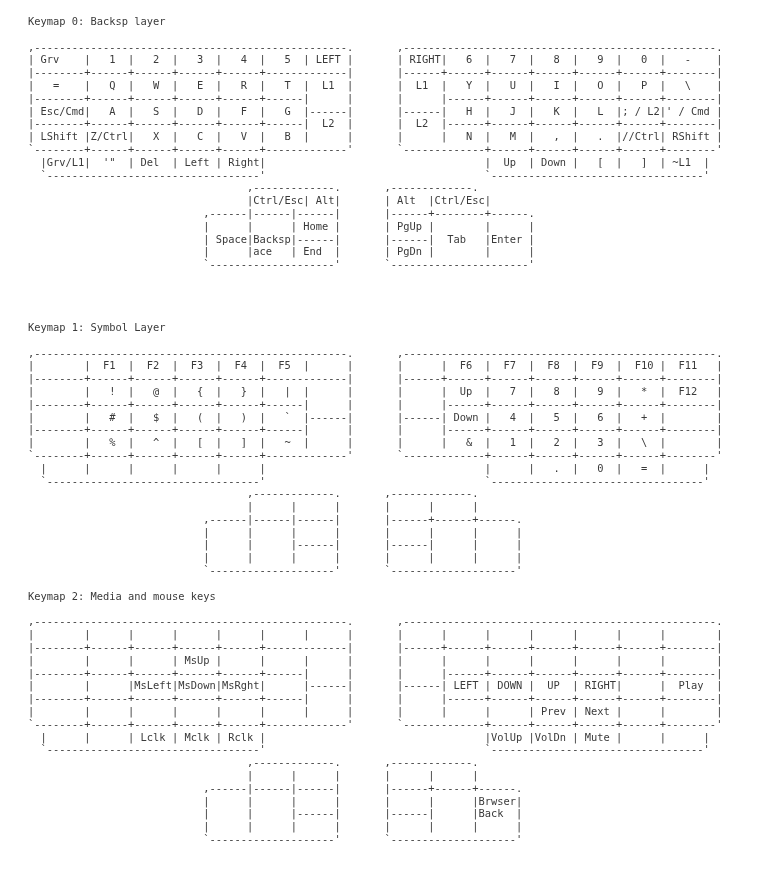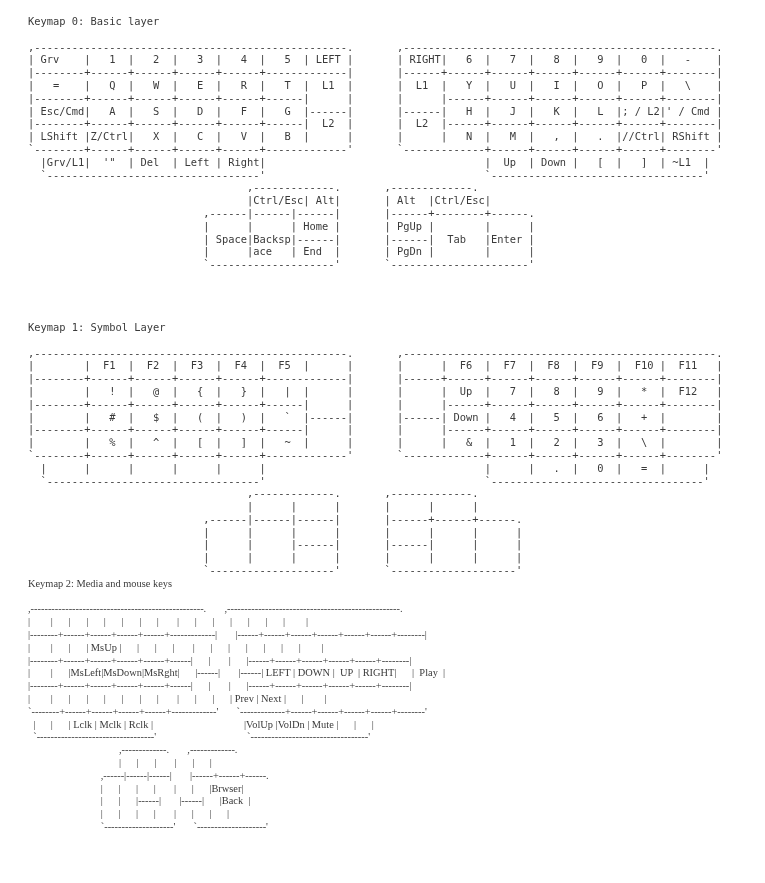--- a/index.html
+++ b/index.html
@@ -13,40 +13,40 @@
     height: 883px;
     overflow: hidden;
     padding: 15px 0 0 28px;
     font-family: "DejaVu Sans Mono", "Liberation Mono", monospace;
     font-size: 10.4px;
     line-height: 12.8px;
     color: #3a3a3a;
   }
   section.km { margin: 0; padding: 0; }
   section.km.gap-a { margin-top: 50px; }
-  section.km.gap-b { margin-top: 1px; font-family: Liberation Serif, serif; }
+  section.km.gap-b { margin-top: 13px; }
   .km-title {
     white-space: pre;
     font: inherit;
     margin: 0;
   }
   pre.art {
     font: inherit;
     white-space: pre;
     margin: 12.8px 0 0 0;
     padding: 0;
   }
 </style>
 </head>
 <body style="background: rgb(255, 255, 255);">
 
 <div class="doc" style="color: rgb(58, 58, 58);">
 
   <section class="km">
-    <div class="km-title">Keymap 0: Basic layer</div>
+    <div class="km-title">Keymap 0: Backsp layer</div>
     <pre class="art">,--------------------------------------------------.       ,--------------------------------------------------.
 | Grv    |   1  |   2  |   3  |   4  |   5  | LEFT |       | RIGHT|   6  |   7  |   8  |   9  |   0  |   -    |
 |--------+------+------+------+------+-------------|       |------+------+------+------+------+------+--------|
 |   =    |   Q  |   W  |   E  |   R  |   T  |  L1  |       |  L1  |   Y  |   U  |   I  |   O  |   P  |   \    |
 |--------+------+------+------+------+------|      |       |      |------+------+------+------+------+--------|
 | Esc/Cmd|   A  |   S  |   D  |   F  |   G  |------|       |------|   H  |   J  |   K  |   L  |; / L2|' / Cmd |
 |--------+------+------+------+------+------|  L2  |       |  L2  |------+------+------+------+------+--------|
 | LShift |Z/Ctrl|   X  |   C  |   V  |   B  |      |       |      |   N  |   M  |   ,  |   .  |//Ctrl| RShift |
 `--------+------+------+------+------+-------------'       `-------------+------+------+------+------+--------'
   |Grv/L1|  '"  | Del  | Left | Right|                                   |  Up  | Down |   [  |   ]  | ~L1  |

